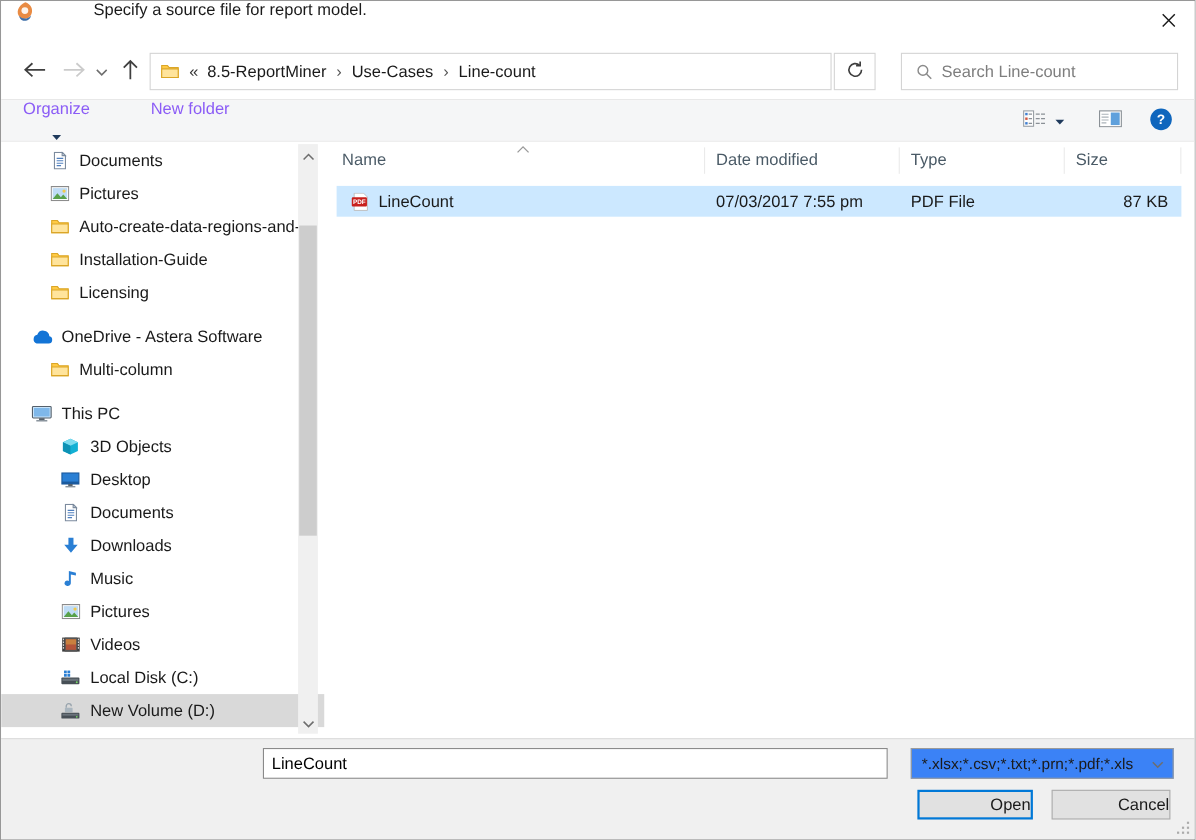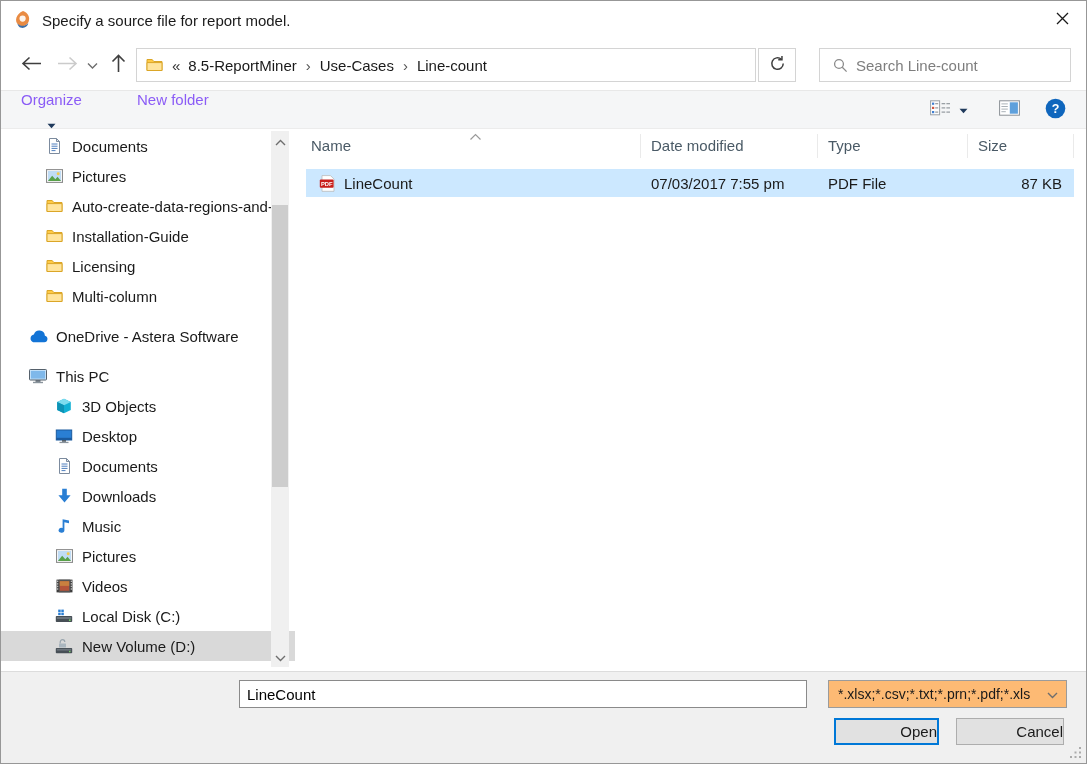--- a/index.html
+++ b/index.html
@@ -1,21 +1,21 @@
 <!DOCTYPE html>
 <html><head>
 <meta charset="utf-8">
 <style>
   * { margin:0; padding:0; box-sizing:border-box; }
   body { background:#fff; font-family:"Liberation Sans", sans-serif; }
   .window { position:relative; width:1087px; height:764px; border:1px solid #979797;
             background:#fff; overflow:hidden; font-size:15px; color:#1a1a1a; }
 
   
-  .titlebar { position:absolute; top:0; left:0; right:0; height:38px; display:flex; align-items:center; padding-left:12px; background:#fff; }
+  .titlebar { position:absolute; top:0; left:0; right:0; height:38px; display:flex; align-items:flex-start; padding-left:12px; background:#fff;gap:43px; }
   .app-icon { width:20px; height:20px; margin-right:9px; display:flex; }
   .close-btn { position:absolute; right:0; top:0; width:48px; height:38px; display:flex; align-items:center; justify-content:center; background:transparent; border:none; cursor:pointer; }
 
   
   .navrow { position:absolute; top:38px; left:0; right:0; height:52px; background:#fff; border-bottom:1px solid #e8e8e8; }
   .navbtn { position:absolute; top:50%; transform:translateY(-50%); background:none; border:none; display:flex; align-items:center; cursor:pointer; }
   .addressbar { position:absolute; left:135px; top:9px; width:620px; height:34px; border:1px solid #d4d4d4; background:#fff; display:flex; align-items:center; }
   .addr-folder { margin-left:9px; display:flex; }
   .addr-prefix { margin-left:9px; color:#333; }
   .crumb { padding:0 8px; color:#1a1a1a; cursor:pointer; white-space:nowrap; }
@@ -59,21 +59,21 @@
   .cell { flex:none; padding-left:10px; white-space:nowrap; overflow:hidden; }
   .cell-name { display:flex; align-items:center; gap:8px; padding-left:13px; }
   .cell-size { text-align:right; padding-right:12px; padding-left:0; }
 
   
   .footer { position:absolute; left:0; right:0; bottom:0; height:92px; background:#f0f0f0; border-top:1px solid #dcdcdc; }
   .fn-label { position:absolute; left:0; top:13px; width:232px; text-align:right; }
   .fn-combo { position:absolute; left:238px; top:8px; width:568px; height:28px; border:1px solid #8a8a8a; background:#fff; display:flex; align-items:center; }
   .fn-input { flex:1; border:none; outline:none; font:15px "Liberation Sans", sans-serif; padding-left:7px; min-width:0; }
   .fn-chevron { width:24px; display:flex; justify-content:center; cursor:pointer; }
-  .filter-combo { position:absolute; left:827px; top:8px; width:239px; height:28px; border:1px solid #9b9b9b; background:#fdba74; display:flex; align-items:center; justify-content:space-between; padding:0 8px 0 9px; font-size:14px; cursor:pointer; }
+  .filter-combo { position:absolute; left:827px; top:8px; width:239px; height:28px; border:1px solid #9b9b9b; background:#3b82f6; display:flex; align-items:center; justify-content:space-between; padding:0 8px 0 9px; font-size:14px; cursor:pointer; }
   .btn { position:absolute; top:46px; height:27px; background:#e1e1e1; font:15px "Liberation Sans", sans-serif; color:#1a1a1a; cursor:pointer;text-align:right; }
   .open-btn { left:833px; width:105px; border:2px solid #0078d7; }
   .cancel-btn { left:955px; width:108px; border:1px solid #adadad; }
   .resize-grip { position:absolute; right:3px; bottom:3px; width:15px; height:15px; cursor:nwse-resize; }
 </style>
 </head>
 <body>
 
 <div class="window">
 
@@ -259,36 +259,36 @@
         </div>
         <div class="side-item indent-1">
           <span class="icon">
             <svg width="17" height="14" viewBox="0 0 16 14">
               <path d="M0.5 1.5 h5.2 l1.6 2 h8.2 v9 h-15 Z" fill="#ffca45" stroke="#dba627"></path>
               <path d="M0.5 4.6 h15 v7.9 h-15 Z" fill="#ffe49c" stroke="#dba627"></path>
             </svg>
           </span>
           <span class="lbl">Licensing</span>
         </div>
+        <div class="side-item indent-0 gap-before">
+          <span class="icon">
+            <svg width="21" height="14" viewBox="0 0 20 13">
+              <path d="M5 12.5 h10.5 a3.2 3.2 0 0 0 0.6-6.3 a5.4 5.4 0 0 0 -10.5-1.2 a3.9 3.9 0 0 0 -0.6 7.5 Z" fill="#1374d6"></path>
+            </svg>
+          </span>
+          <span class="lbl">OneDrive - Astera Software</span>
+        </div>
         <div class="side-item indent-1">
           <span class="icon">
             <svg width="17" height="14" viewBox="0 0 16 14">
               <path d="M0.5 1.5 h5.2 l1.6 2 h8.2 v9 h-15 Z" fill="#ffca45" stroke="#dba627"></path>
               <path d="M0.5 4.6 h15 v7.9 h-15 Z" fill="#ffe49c" stroke="#dba627"></path>
             </svg>
           </span>
           <span class="lbl">Multi-column</span>
-        </div>
-        <div class="side-item indent-0 gap-before">
-          <span class="icon">
-            <svg width="21" height="14" viewBox="0 0 20 13">
-              <path d="M5 12.5 h10.5 a3.2 3.2 0 0 0 0.6-6.3 a5.4 5.4 0 0 0 -10.5-1.2 a3.9 3.9 0 0 0 -0.6 7.5 Z" fill="#1374d6"></path>
-            </svg>
-          </span>
-          <span class="lbl">OneDrive - Astera Software</span>
         </div>
         <div class="side-item indent-0 gap-before">
           <span class="icon">
             <svg width="20" height="16" viewBox="0 0 19 16">
               <rect x="1" y="1.5" width="17" height="10.5" rx="0.8" fill="#c9e4fa" stroke="#55606b"></rect>
               <rect x="2.4" y="2.9" width="14.2" height="7.7" fill="#7fb8ea"></rect>
               <rect x="7" y="12.2" width="5" height="1.6" fill="#55606b"></rect>
               <rect x="4.5" y="13.8" width="10" height="1.4" fill="#8a949d"></rect>
             </svg>
           </span>

